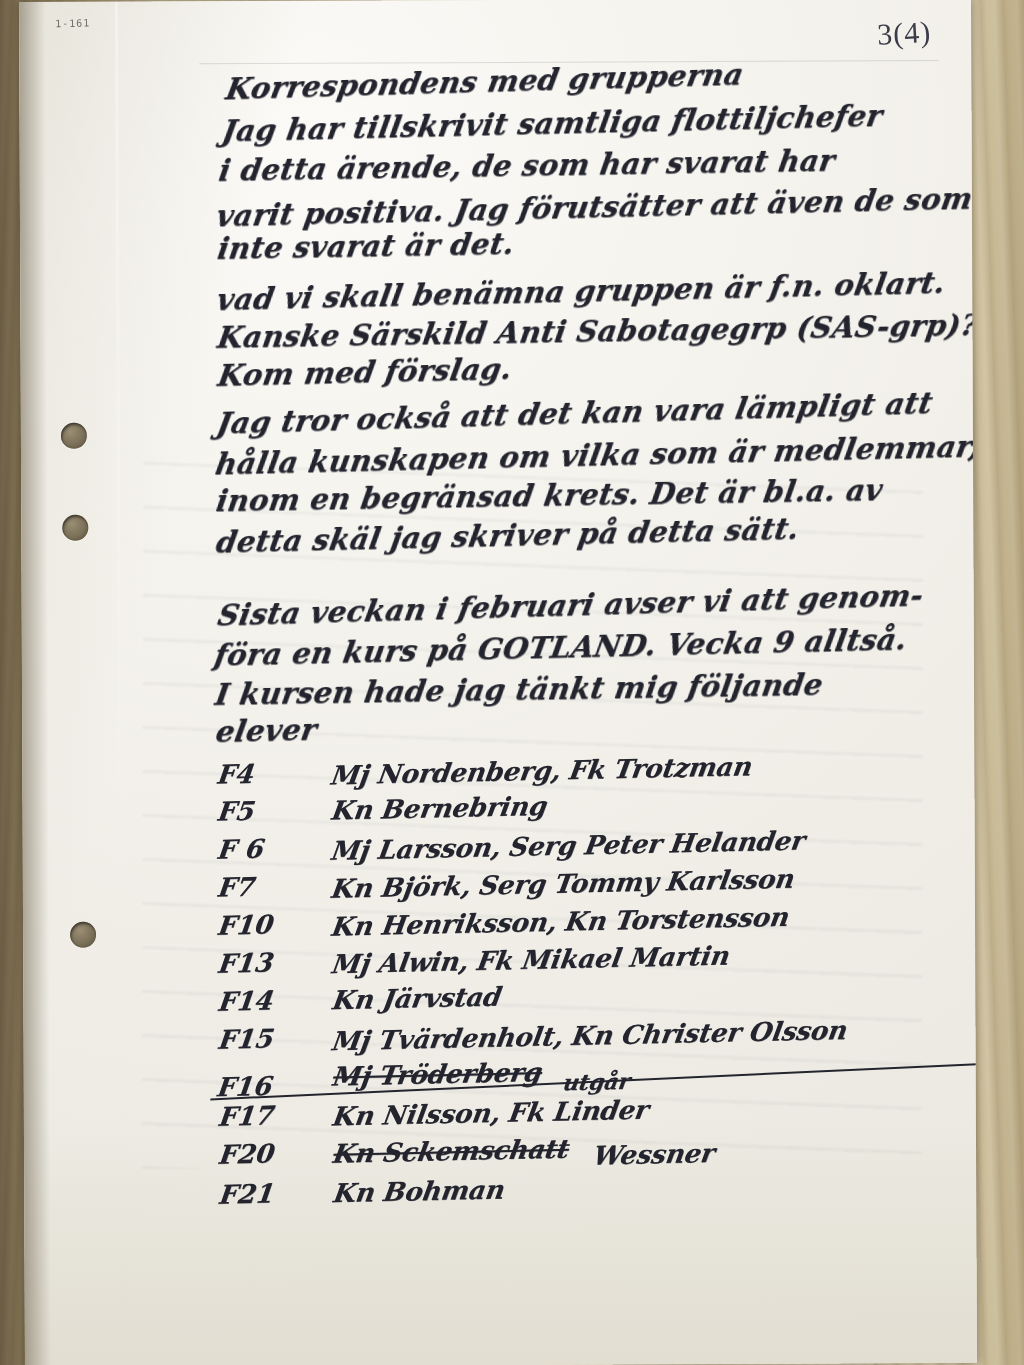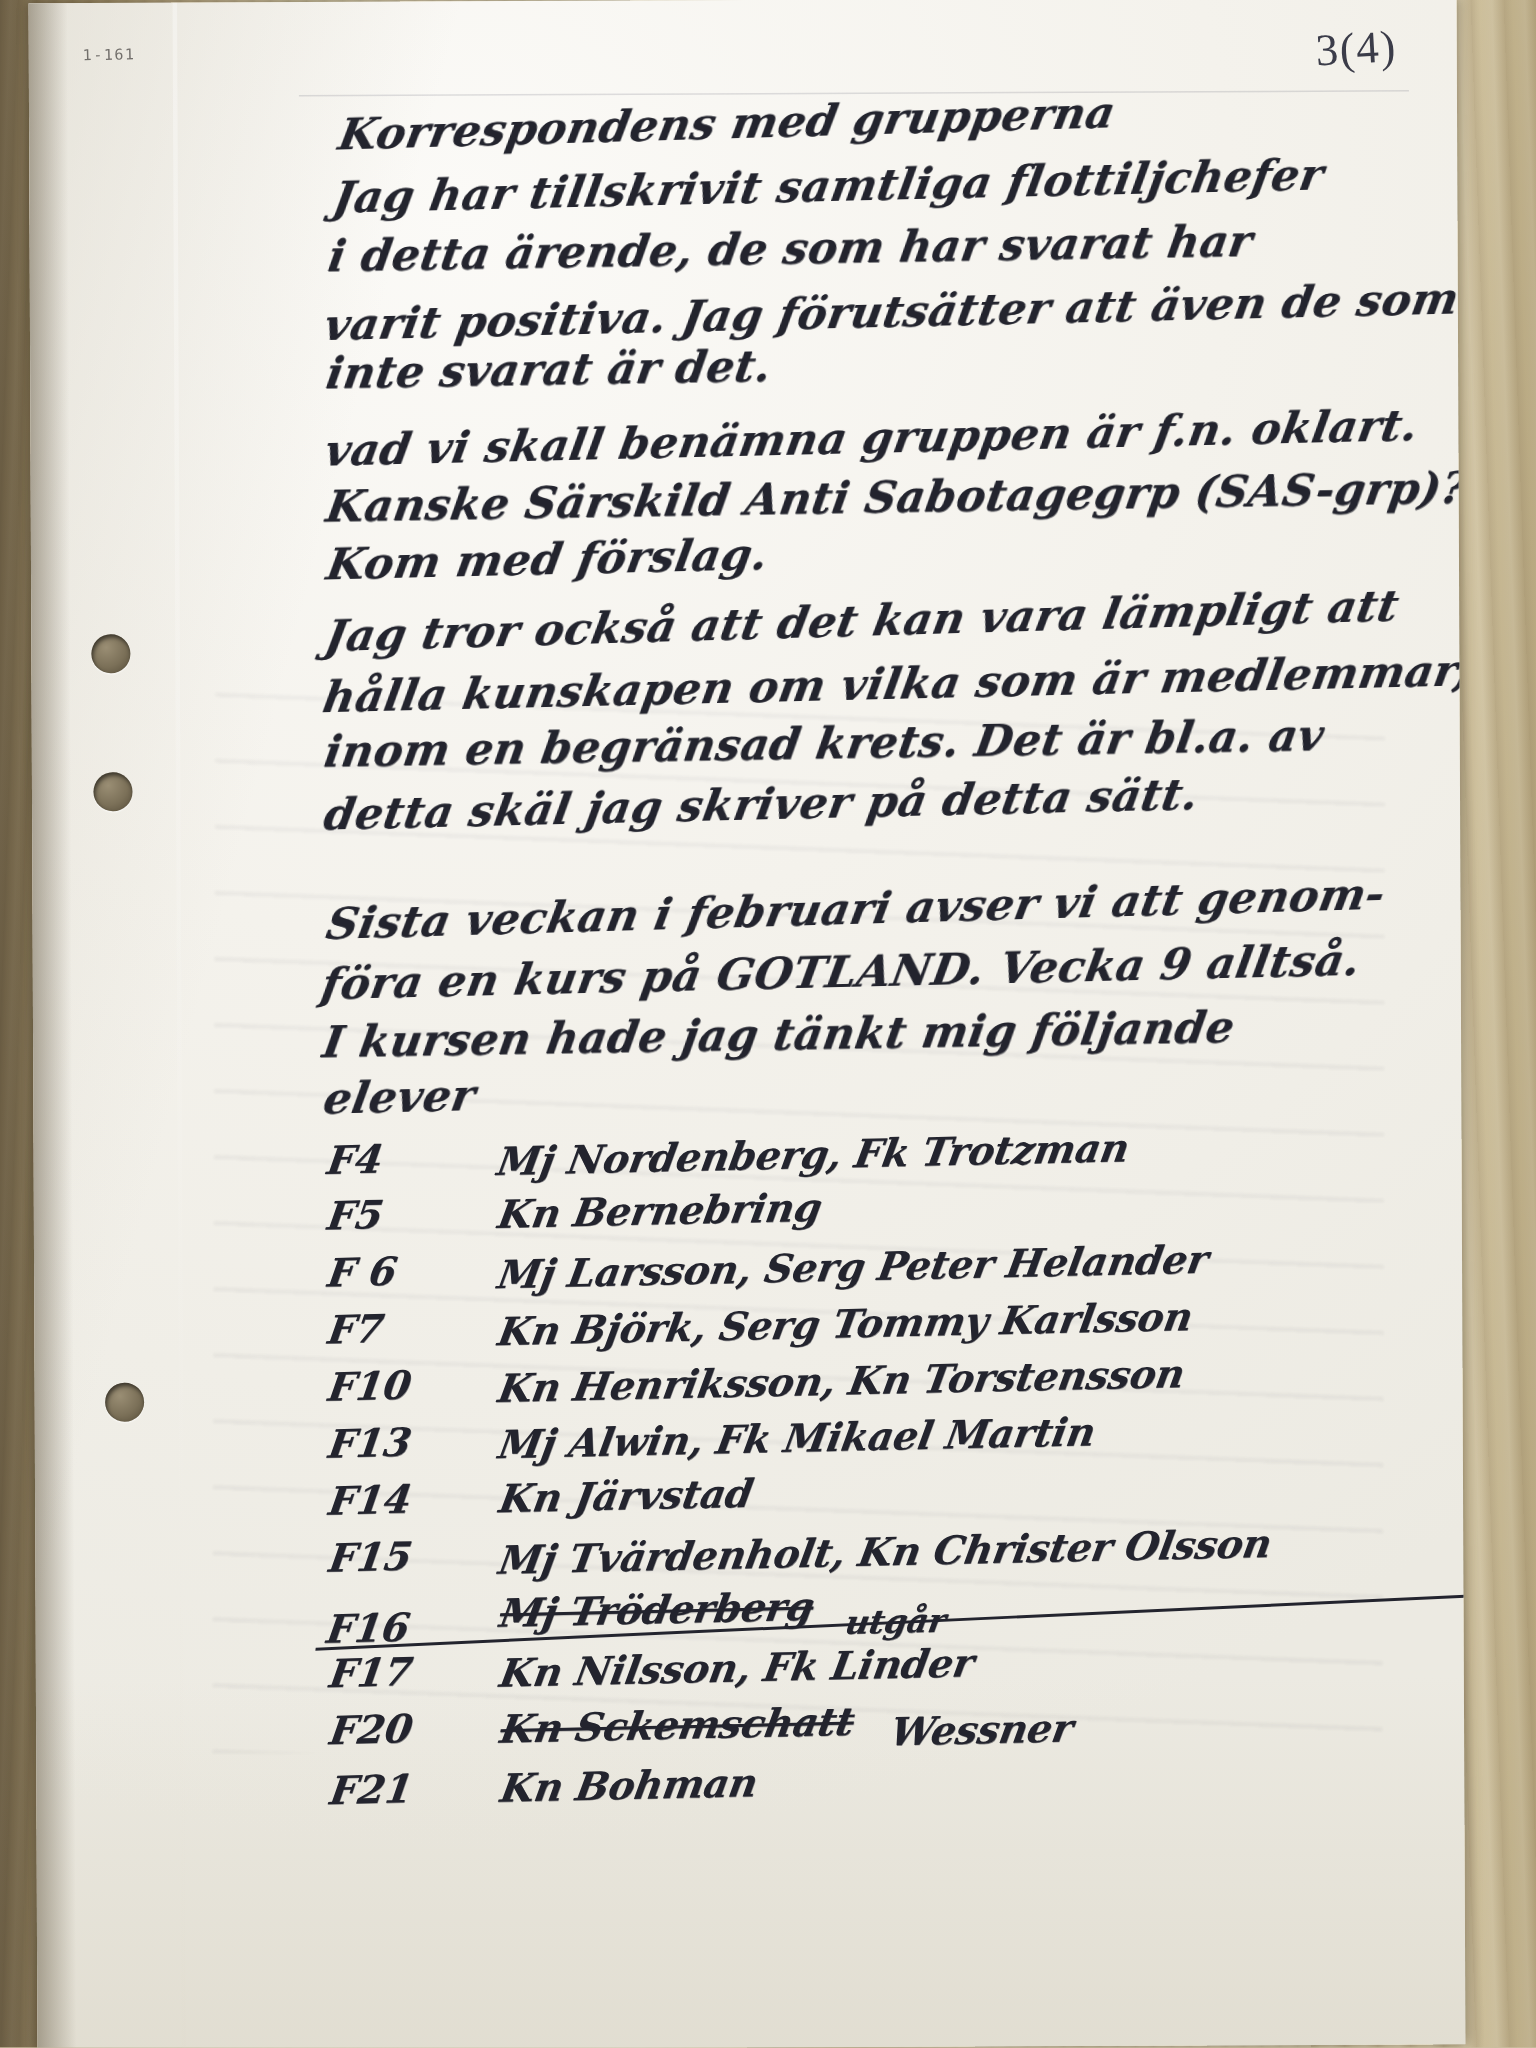--- a/index.html
+++ b/index.html
@@ -106,21 +106,21 @@
   #crease {
     position: absolute;
     left: 96px; top: 0; width: 3px; height: 1365px;
     background: linear-gradient(180deg, rgba(255,255,255,0.7), rgba(220,215,200,0.2));
     opacity: .5;
   }
 
   
   #stamp-left {
     position: absolute;
-    left: 36px; top: 30px;
+    left: 36px; top: 16px;
     font-family: "DejaVu Sans Mono", monospace;
     font-size: 10px;
     color: #5d5a57;
     letter-spacing: 1px;
     transform: rotate(-1deg);
     opacity: .85;
   }
   #page-number {
     position: absolute;
     right: 40px; top: 18px;

